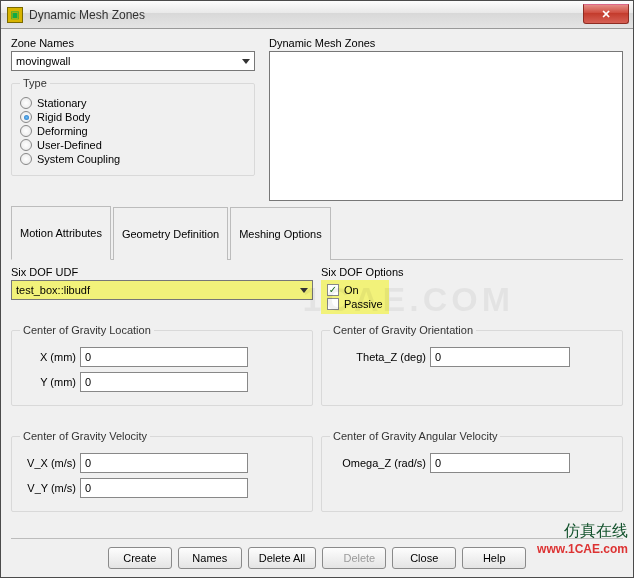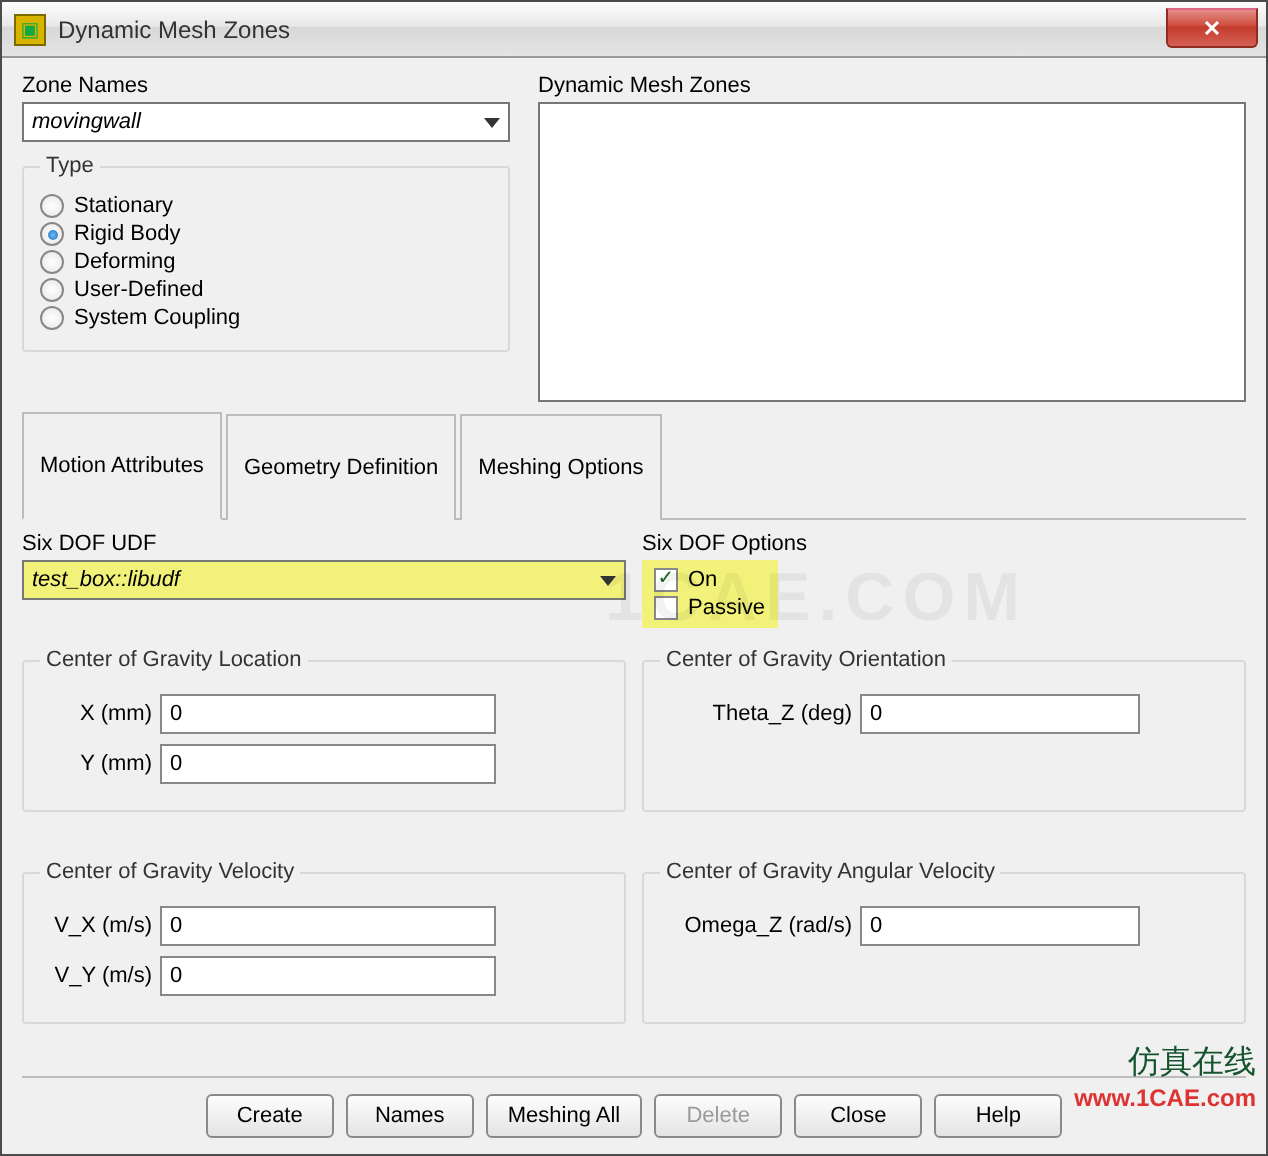--- a/index.html
+++ b/index.html
@@ -68,21 +68,20 @@
   .group-label { margin-bottom: 2px; display:block;}
   .dropdown {
     width: 100%;
     height: 20px;
     background: #fff;
     border: 1px solid #777;
     display: flex;
     align-items: center;
     padding: 0 4px;
     font-size: 11px;
-    font-style: italic;
   }
   .dropdown .arrow {
     margin-left: auto;
     width: 0; height: 0;
     border-left: 4px solid transparent;
     border-right: 4px solid transparent;
     border-top: 5px solid #333;
   }
   .dropdown.hl { background: #f2f27a; }
   .radio-row, .check-row {
@@ -155,21 +154,21 @@
     margin-top:auto;
   }
   button.btn {
     min-width: 64px; height: 22px;
     border: 1px solid #8a8a8a;
     border-radius: 3px;
     background: linear-gradient(#fdfdfd,#e4e4e4);
     font: inherit;
     padding: 0 10px;
   }
-  button.btn:disabled { color:#9a9a9a; }
+  button.btn:disabled { color:#9a9a9a;text-align:right; }
   .watermark1 {
     position:absolute; right:120px; top:280px;
     font-size: 34px; font-weight:bold; color: rgba(0,0,0,0.05);
     letter-spacing: 4px; pointer-events:none;
   }
   .footer-brand {
     position:absolute; right:6px; bottom:22px;
     text-align:right; pointer-events:none;
   }
   .footer-brand .l1 { color:#14532d; font-size:16px; font-family: "SimSun","Microsoft YaHei",sans-serif;}
@@ -303,21 +302,21 @@
             <label>Omega_Z (rad/s)</label>
             <input class="textin" style="width: 140px;" value="0">
           </div>
         </fieldset>
       </div>
     </div>
 
     <div class="buttons">
       <button class="btn">Create</button>
       <button class="btn">Names</button>
-      <button class="btn">Meshing All</button>
+      <button class="btn">Delete All</button>
       <button class="btn" disabled="">Delete</button>
       <button class="btn">Close</button>
       <button class="btn">Help</button>
     </div>
   </div>
 </div>
 
 <div class="watermark1">1CAE.COM</div>
 <div class="footer-brand">
   <div class="l1">仿真在线</div>

